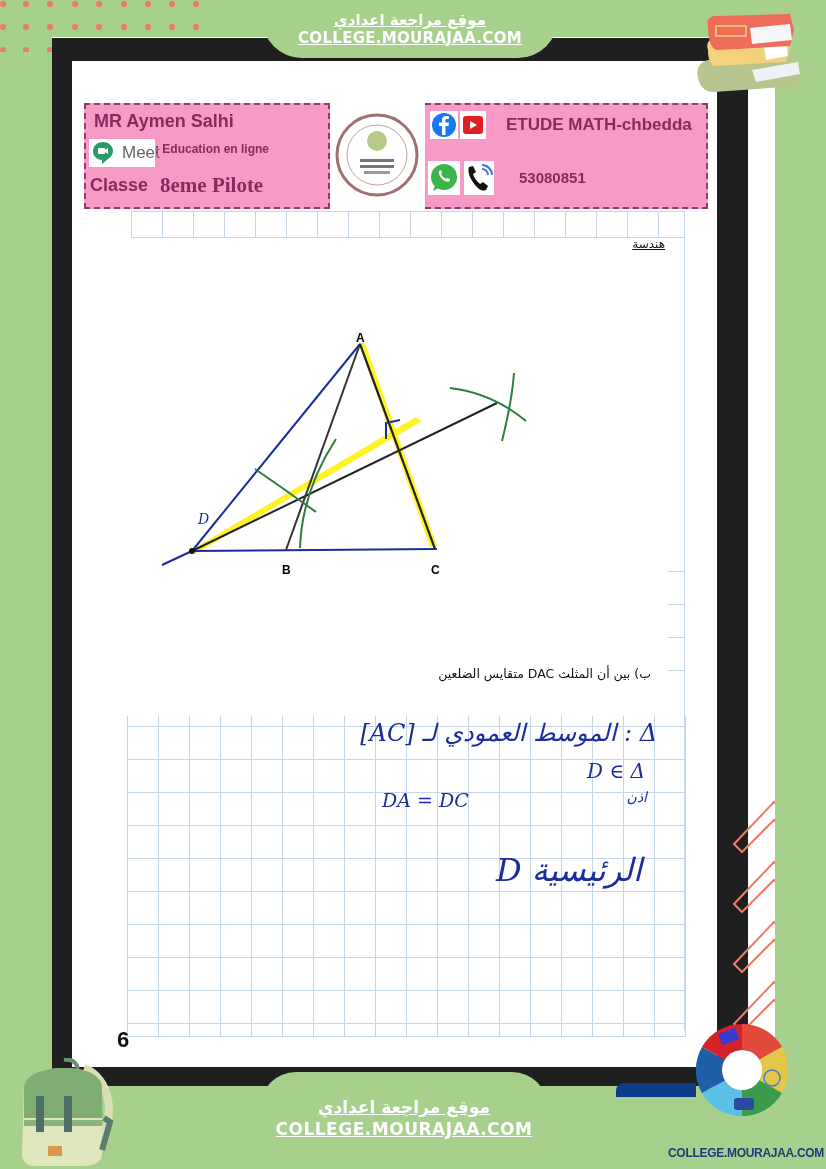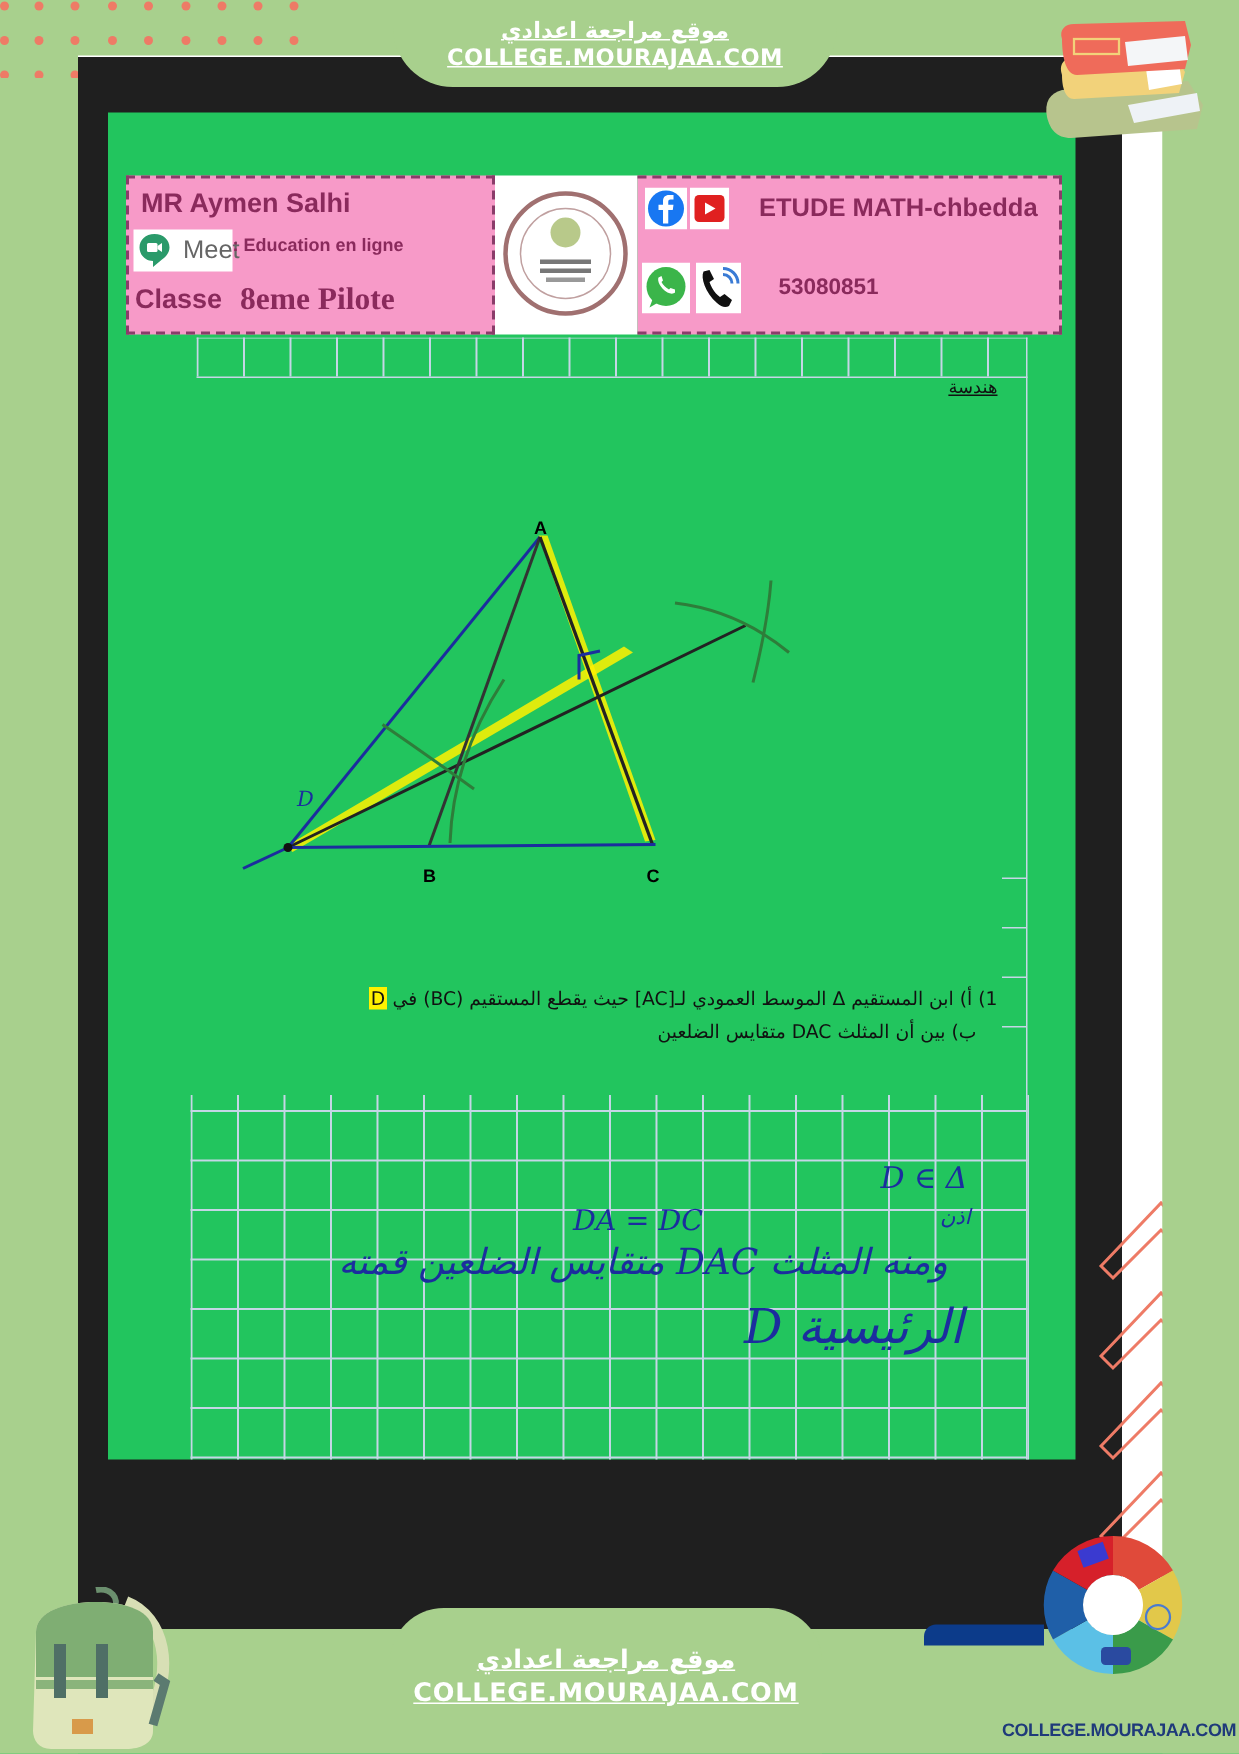--- a/index.html
+++ b/index.html
@@ -3,21 +3,21 @@
 <meta charset="utf-8">
 <style>
   html, body { margin:0; padding:0; }
   body { width:826px; height:1169px; position:relative; overflow:hidden; background:#a8d08d; font-family:"DejaVu Sans", sans-serif; }
   .abs { position:absolute; }
   .dots { position:absolute; left:0; top:0; width:200px; height:52px; }
   .dot { position:absolute; width:6px; height:6px; border-radius:50%; background:#ee7b66; }
   .frame-black { position:absolute; left:52px; top:38px; width:696px; height:1048px; background:#1f1f1f; }
   .frame-white-top { position:absolute; left:52px; top:37px; width:696px; height:5px; background:#fff; }
   .frame-white-right { position:absolute; left:748px; top:38px; width:27px; height:1050px; background:#fff; }
-  .page { position:absolute; left:72px; top:75px; width:645px; height:898px; background:#22c55e; overflow:hidden; }
+  .page { position:absolute; left:72px; top:61px; width:645px; height:1006px; background:#ffffff; overflow:hidden; }
   .header-band { position:absolute; background:#a8d08d; border-radius:0 0 40px 40px; text-align:center; color:#fff; }
   .header-band .ar { font-size:15px; font-weight:bold; text-decoration:underline; line-height:18px; }
   .header-band .en { font-size:15px; font-weight:bold; text-decoration:underline; line-height:18px; letter-spacing:0.3px; }
   .footer-band { position:absolute; background:#a8d08d; border-radius:36px 36px 0 0; text-align:center; color:#fff; }
   .footer-band .ar { font-size:17px; font-weight:bold; text-decoration:underline; line-height:22px; }
   .footer-band .en { font-size:17px; font-weight:bold; text-decoration:underline; line-height:22px; letter-spacing:0.5px; }
   .pink { position:absolute; background:#f79ac8; border:2px dashed #8b3c6a; box-sizing:border-box; }
   .hdr-text { position:absolute; color:#8a2a5c; font-family:"Liberation Sans", sans-serif; font-weight:bold; white-space:nowrap; }
   .serif { font-family:"Liberation Serif", serif; }
   .grid { position:absolute; background-image:linear-gradient(to right, #c5d6e6 1px, transparent 1px), linear-gradient(to bottom, #c5d6e6 1px, transparent 1px); background-size:31px 33px; }
@@ -158,34 +158,29 @@
     <path d="M362 52 Q360 80 350 120" fill="none" stroke="#2e7d3a" stroke-width="2"></path>
 
     <path d="M234 118 L234 102 L248 99" fill="none" stroke="#1b2d9e" stroke-width="2"></path>
     <circle cx="40" cy="230" r="3" fill="#111"></circle>
   </svg>
   <div class="abs" style="left:284px;top:270px;font-family:'Liberation Sans',sans-serif;font-weight:bold;font-size:12px">A</div>
   <div class="abs" style="left:210px;top:502px;font-family:'Liberation Sans',sans-serif;font-weight:bold;font-size:12px">B</div>
   <div class="abs" style="left:359px;top:502px;font-family:'Liberation Sans',sans-serif;font-weight:bold;font-size:12px">C</div>
   <div class="abs" style="left:126px;top:450px;font-family:'DejaVu Serif',serif;font-style:italic;font-size:14px;color:#1b2d9e">D</div>
 
-  <div class="ar-print" style="right:52px;top:583px;font-size:12.5px">
-    <span>1) أ)</span>
-    <span>ابن المستقيم Δ الموسط العمودي لـ[AC] حيث يقطع المستقيم (BC) في</span>
-    <span style="background:#fff100;padding:0 1px">D</span>
-  </div>
   <div class="ar-print" style="right:66px;top:605px;font-size:12.5px">
     <span>ب)</span>
     <span>بين أن المثلث DAC متقايس الضلعين</span>
   </div>
 
+  <div class="hand" style="right:60px;top:658px;font-size:24px;direction:rtl">Δ : الموسط العمودي لـ [AC]</div>
   <div class="hand" style="right:72px;top:698px;font-size:20px">D ∈ Δ</div>
   <div class="hand" style="left:310px;top:728px;font-size:19px">DA = DC</div>
   <div class="hand" style="right:70px;top:728px;font-size:14px;direction:rtl">اذن</div>
-  <div class="hand" style="right:85px;top:752px;font-size:24px;direction:rtl">ومنه المثلث DAC متقايس الضلعين قمته</div>
   <div class="hand" style="right:75px;top:790px;font-size:32px;direction:rtl">الرئيسية D</div>
 
   <div class="page-num" style="left:45px;top:966px">6</div>
 </div>
 
 <div class="abs" style="left:0;top:52px;width:52px;height:1117px;background:#a8d08d"></div>
 <div class="abs" style="left:0;top:1110px;width:826px;height:59px;background:#a8d08d"></div>
 <div class="abs" style="left:775px;top:0;width:51px;height:1169px;background:#a8d08d"></div>
 
 <div class="header-band" style="left:262px;top:0;width:296px;height:58px">

